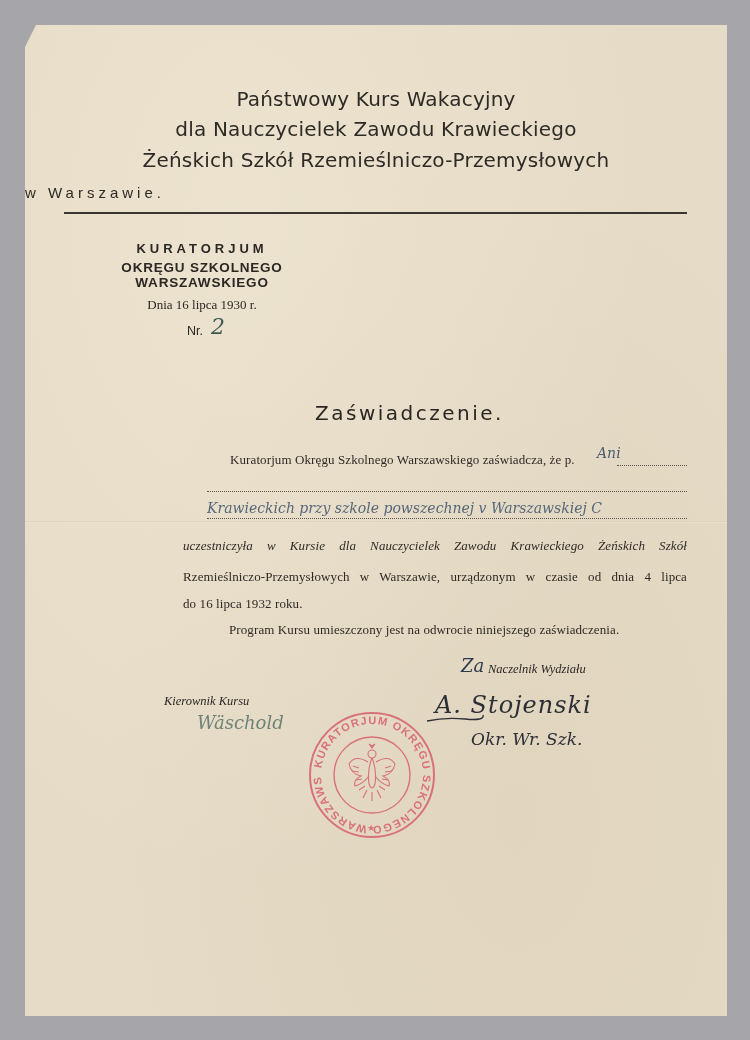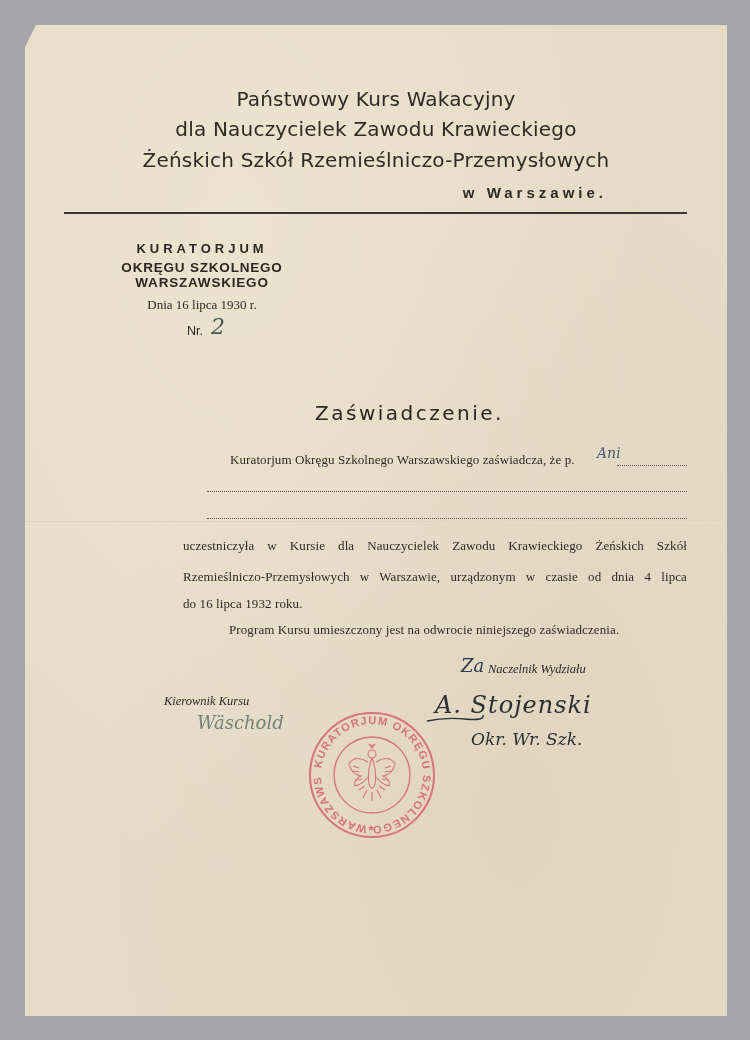--- a/index.html
+++ b/index.html
@@ -24,22 +24,22 @@
     background: linear-gradient(#d8ccb5, #efe6d4);
     opacity: 0.8;
   }
   .abs { position: absolute; }
   .hdr {
     left: 0; width: 702px; text-align: center;
     font-family: "DejaVu Sans", sans-serif; color: #2e2a26;
     font-size: 20px; letter-spacing: 0.2px;
   }
   .hdr-city {
-    left: 0; width: 582px; text-align: right;
-    font-family: "Liberation Sans", sans-serif; font-weight: bold;
+    left: 0; width: 582px; text-align: left;
+    font-family: "Liberation Sans", sans-serif; font-weight: normal;
     font-size: 15px; letter-spacing: 4px; color: #2e2a26;
   }
   .rule { left: 39px; top: 187px; width: 623px; height: 2px; background: #3a3530; }
   .kur {
     left: 38px; width: 278px; text-align: center;
     font-family: "Liberation Sans", sans-serif; font-weight: bold; color: #2b2724;
   }
   .kur1 { top: 216px; font-size: 13px; letter-spacing: 4px; text-align: center; }
   .kur2 { top: 235px; font-size: 13.5px; letter-spacing: 0.8px; }
   .kur3 { top: 254px; font-size: 11px; letter-spacing: 3.5px; }
@@ -80,23 +80,24 @@
   <div class="abs nr-hand">2</div>
 
   <div class="abs title">Zaświadczenie.</div>
 
   <div class="abs body-text" style="left:205px; top:427px;">Kuratorjum Okręgu Szkolnego Warszawskiego zaświadcza, że p.</div>
   <div class="abs hand" style="left:572px; top:420px; font-size:14px;">Ani</div>
   <div class="line" style="left:592px; top:440px; width:70px;"></div>
 
   <div class="line" style="left:182px; top:466px; width:480px;"></div>
 
+  <div class="abs hand" style="left:182px; top:475px; font-size:14px; color:#55677a;">Krawieckich przy szkole powszechnej v Warszawskiej C</div>
   <div class="line" style="left:182px; top:493px; width:480px;"></div>
 
-  <div class="abs body-text just" style="left:158px; top:513px; width:504px;">uczestniczyła w Kursie dla Nauczycielek Zawodu Krawieckiego Żeńskich Szkół</div>
+  <div class="abs body-text just" style="left:158px; top:513px; width:504px;font-style:italic;">uczestniczyła w Kursie dla Nauczycielek Zawodu Krawieckiego Żeńskich Szkół</div>
   <div class="abs body-text just" style="left:158px; top:544px; width:504px;">Rzemieślniczo-Przemysłowych w Warszawie, urządzonym w czasie od dnia 4 lipca</div>
   <div class="abs body-text" style="left:158px; top:571px;">do 16 lipca 1932 roku.</div>
   <div class="abs body-text" style="left:204px; top:597px;">Program Kursu umieszczony jest na odwrocie niniejszego zaświadczenia.</div>
 
   <div class="abs hand" style="left:436px; top:630px; font-size:18px; color:#2c3a4c;">Za</div>
   <div class="abs sig-label" style="left:463px; top:637px;">Naczelnik Wydziału</div>
   <div class="abs hand" style="left:410px; top:666px; font-size:24px; color:#2c2f36; letter-spacing:1px;">A. Stojenski</div>
   <svg class="abs" style="left:400px; top:686px;" width="60" height="14">
     <path d="M2 10 Q20 6 40 8 T58 4" stroke="#2c2f36" stroke-width="1.4" fill="none"></path>
   </svg>

